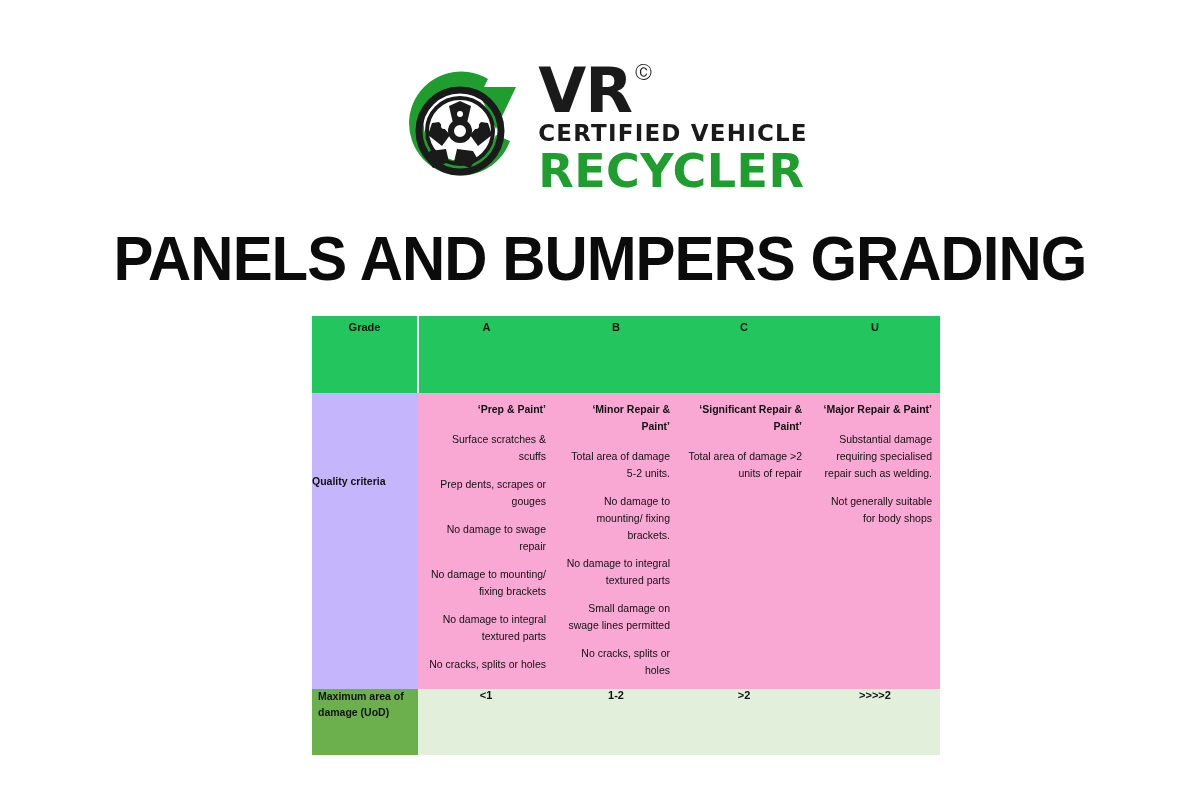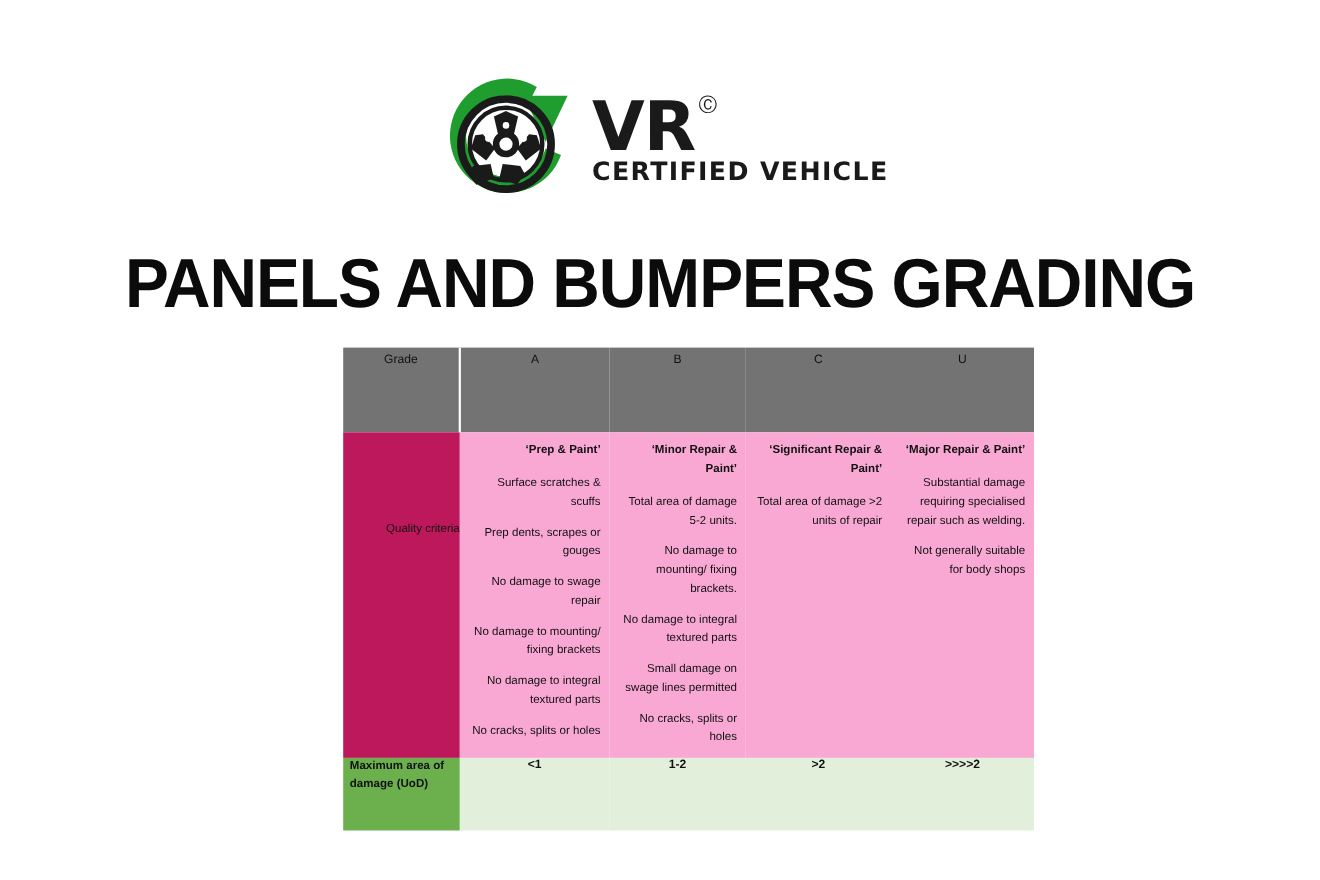--- a/index.html
+++ b/index.html
@@ -118,38 +118,38 @@
   }
 
   .col-label  { width: 106px; }
   .col-a      { width: 136px; }
   .col-b      { width: 124px; }
   .col-c      { width: 132px; }
   .col-u      { width: 130px; }
 
   
   .hdr-cell {
-    background: #737373;
+    background: #22c55e;
     height: 72px;
     text-align: center;
     font-size: 11px;
-    font-weight: 400;
+    font-weight: 700;
     color: #111111;
     padding-top: 5px !important;
     border-right: 2px solid #ffffff;
   }
   .hdr-cell.last { border-right: 0; }
   .hdr-cell.label-col { border-right: 2px solid #ffffff; }
 
   
   .crit-label {
-    background: #be185d;
-    text-align: right;
+    background: #c4b5fd;
+    text-align: left;
     font-size: 10.5px;
-    font-weight: 400;
+    font-weight: 700;
     color: #111111;
     padding-top: 82px !important;
     border-right: 2px solid #ffffff;
     border-top: 2px solid #ffffff;
   }
   .crit-cell {
     background: #f9a8d4;
     text-align: right;
     font-size: 10.5px;
     color: #111111;
@@ -223,20 +223,21 @@
       </svg>
     </div>
 
     <div class="logo-words">
       <div class="vrac-row">
         <span class="vrac-text">V</span>
           <span class="vrac-text g">R</span>
         <span class="vrac-copy">Ⓒ</span>
       </div>
       <div class="certified-text">CERTIFIED VEHICLE</div>
+      <div class="recycler-text">RECYCLER</div>
     </div>
   </div>
 </div>
 
 <div class="page-title">PANELS AND BUMPERS GRADING</div>
 
 <table class="grading-table">
   <colgroup>
     <col class="col-label">
       <col class="col-a">

